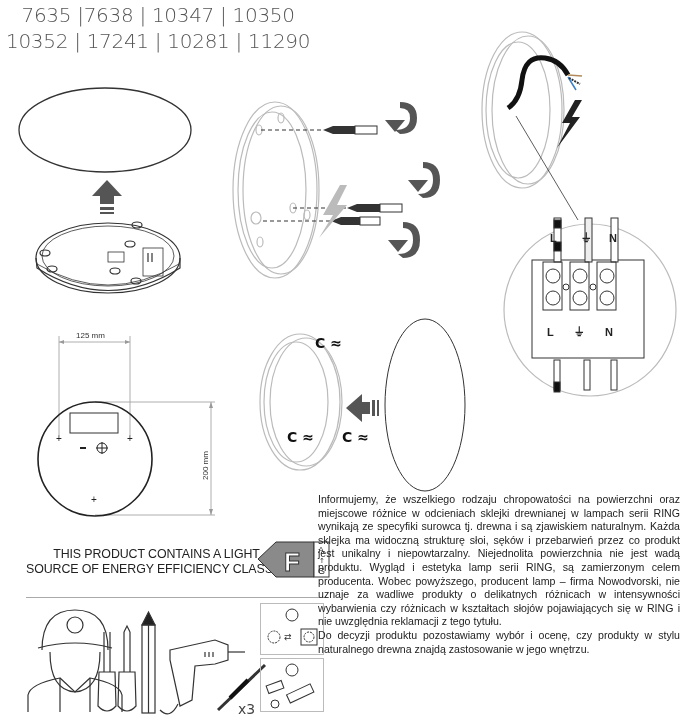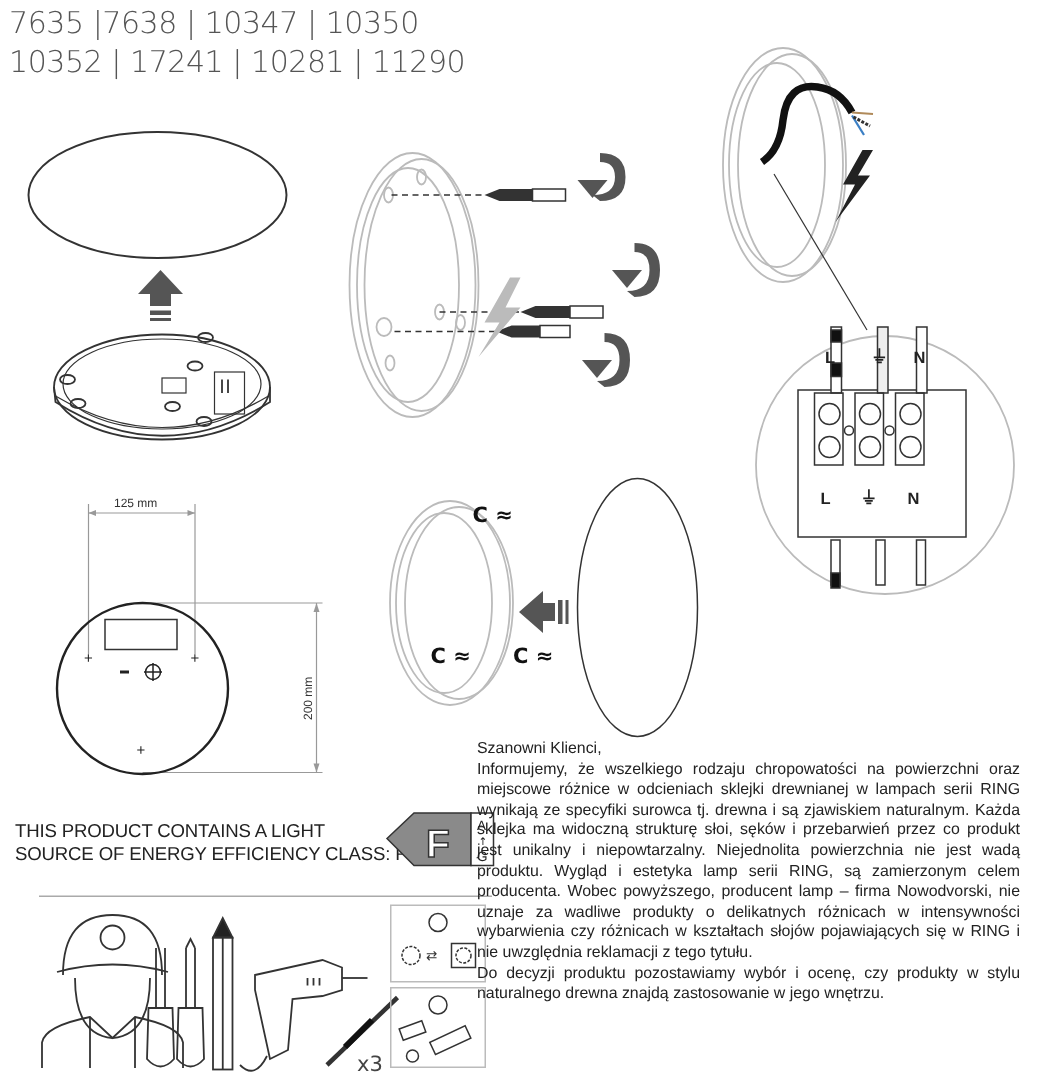--- a/index.html
+++ b/index.html
@@ -1,22 +1,22 @@
 <!DOCTYPE html>
 <html><head>
 <meta charset="utf-8">
 <style>
   html, body { margin:0; padding:0; background:#ffffff; }
   body { width:694px; height:720px; position:relative; overflow:hidden; font-family:"Liberation Sans", sans-serif; color:#333; }
   .abs { position:absolute; }
   .codes { left:6px; top:2px; font-family:"DejaVu Sans", sans-serif; font-weight:300; font-size:20px; line-height:26px; color:#555; letter-spacing:-0.3px; }
-  .codes div { white-space:nowrap; }
+  .codes div { white-space:nowrap;text-align:center; }
   .notice { left:318px; top:493px; width:362px; font-family:"Liberation Sans", sans-serif; font-size:10.6px; line-height:13.6px; color:#222; text-align:justify; }
   .notice p { margin:0; }
-  .energy-text { left:10px; top:547px; font-size:12.4px; line-height:15px; color:#222; letter-spacing:-0.1px; }
+  .energy-text { left:26px; top:547px; font-size:12.4px; line-height:15px; color:#222; letter-spacing:-0.1px;text-align:center; }
   .hr { height:1px; background:#aaa; }
   svg { overflow:visible; }
 </style>
 </head>
 <body>
 
 <div class="abs codes">
   <div>7635 |7638 | 10347 | 10350</div>
   <div>10352 | 17241 | 10281 | 11290</div>
 </div>
@@ -254,16 +254,15 @@
 <div class="abs" style="left:260px;top:658px;width:62px;height:52px;border:1px solid #bbb">
   <svg width="62" height="52">
     <circle cx="31" cy="11" r="6" fill="none" stroke="#333"></circle>
     <rect x="6" y="24" width="16" height="8" fill="none" stroke="#333" transform="rotate(-20 14 28)"></rect>
     <rect x="26" y="30" width="26" height="9" fill="none" stroke="#333" transform="rotate(-25 39 34)"></rect>
     <circle cx="14" cy="45" r="4" fill="none" stroke="#333"></circle>
   </svg>
 </div>
 
 <div class="abs notice">
-  <p>Szanowni Klienci,</p>
   <p>Informujemy, że wszelkiego rodzaju chropowatości na powierzchni oraz miejscowe różnice w odcieniach sklejki drewnianej w lampach serii RING wynikają ze specyfiki surowca tj. drewna i są zjawiskiem naturalnym. Każda sklejka ma widoczną strukturę słoi, sęków i przebarwień przez co produkt jest unikalny i niepowtarzalny. Niejednolita powierzchnia nie jest wadą produktu. Wygląd i estetyka lamp serii RING, są zamierzonym celem producenta. Wobec powyższego, producent lamp – firma Nowodvorski, nie uznaje za wadliwe produkty o delikatnych różnicach w intensywności wybarwienia czy różnicach w kształtach słojów pojawiających się w RING i nie uwzględnia reklamacji z tego tytułu.</p>
   <p>Do decyzji produktu pozostawiamy wybór i ocenę, czy produkty w stylu naturalnego drewna znajdą zastosowanie w jego wnętrzu.</p>
 </div>
 
 </body></html>

